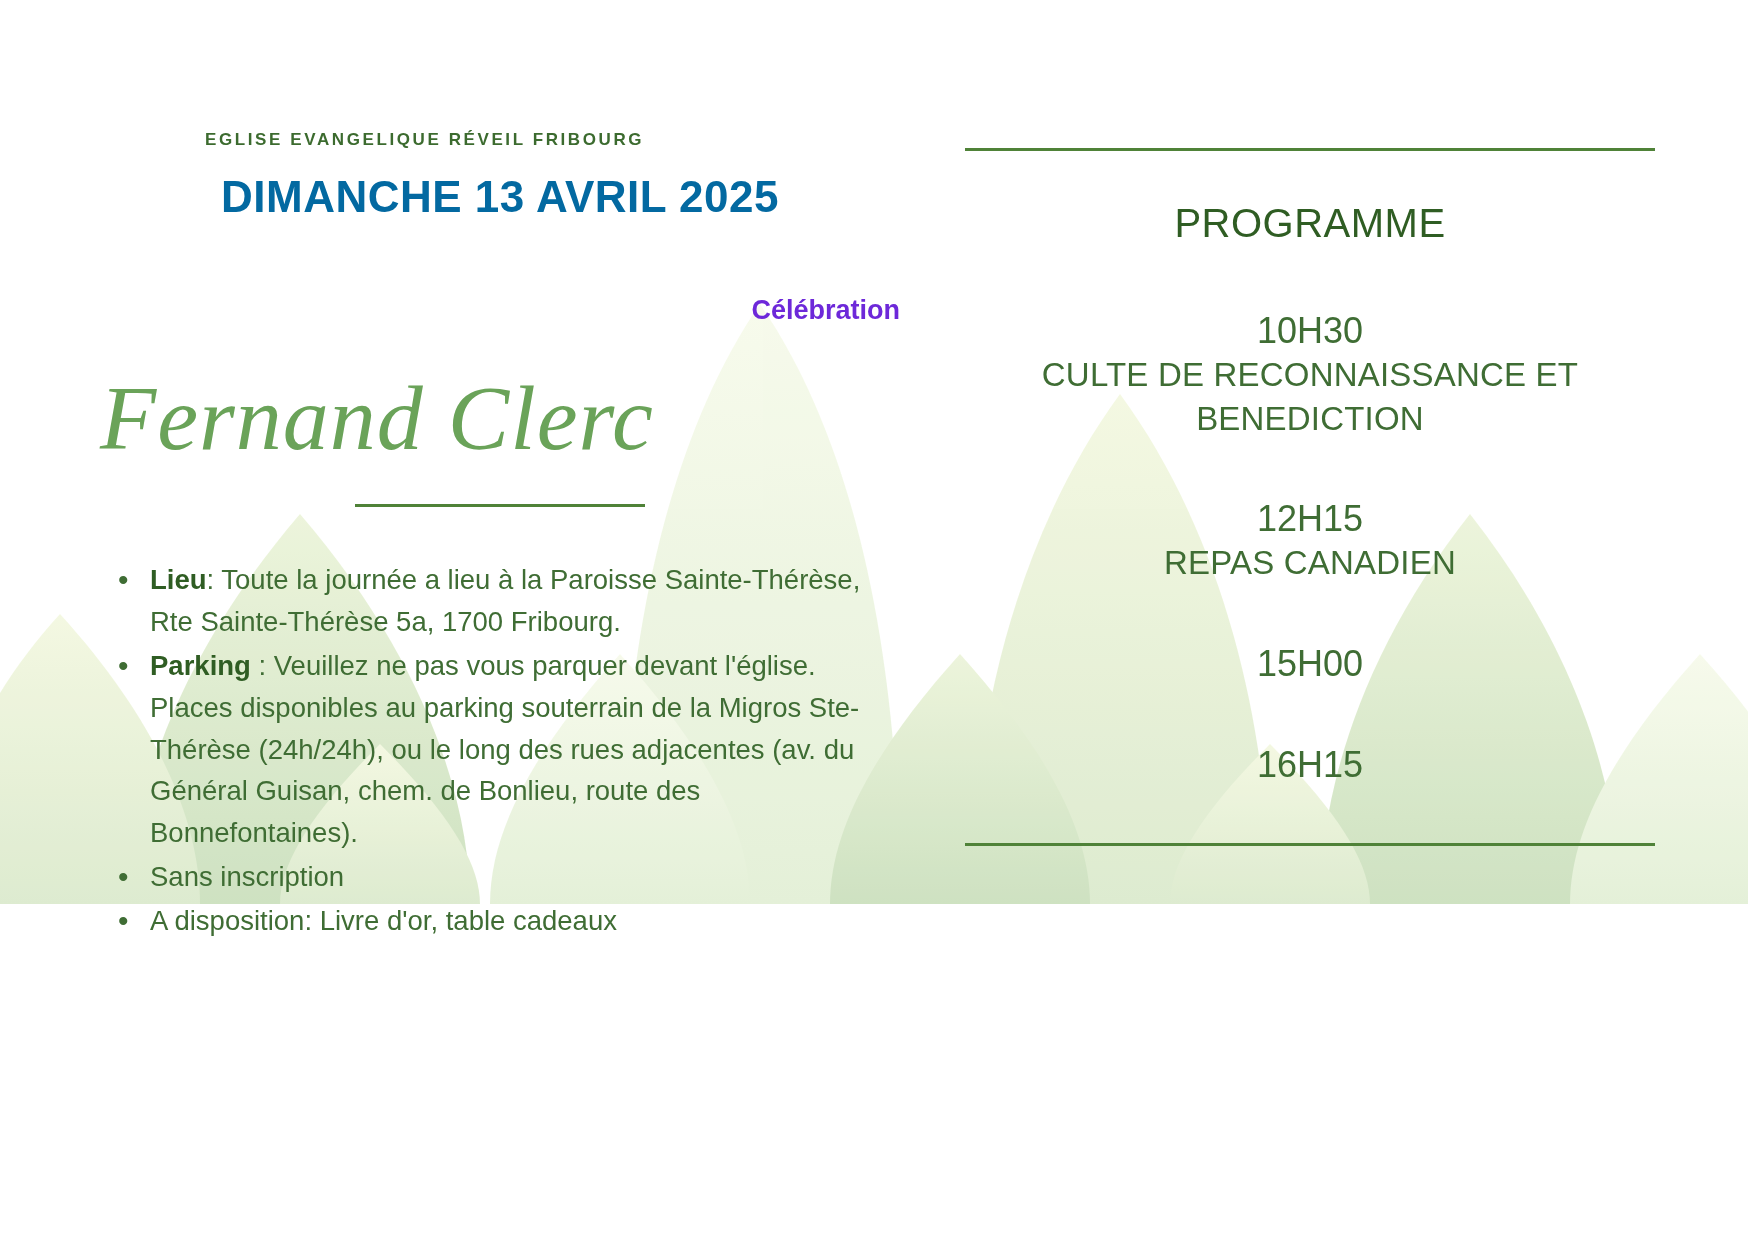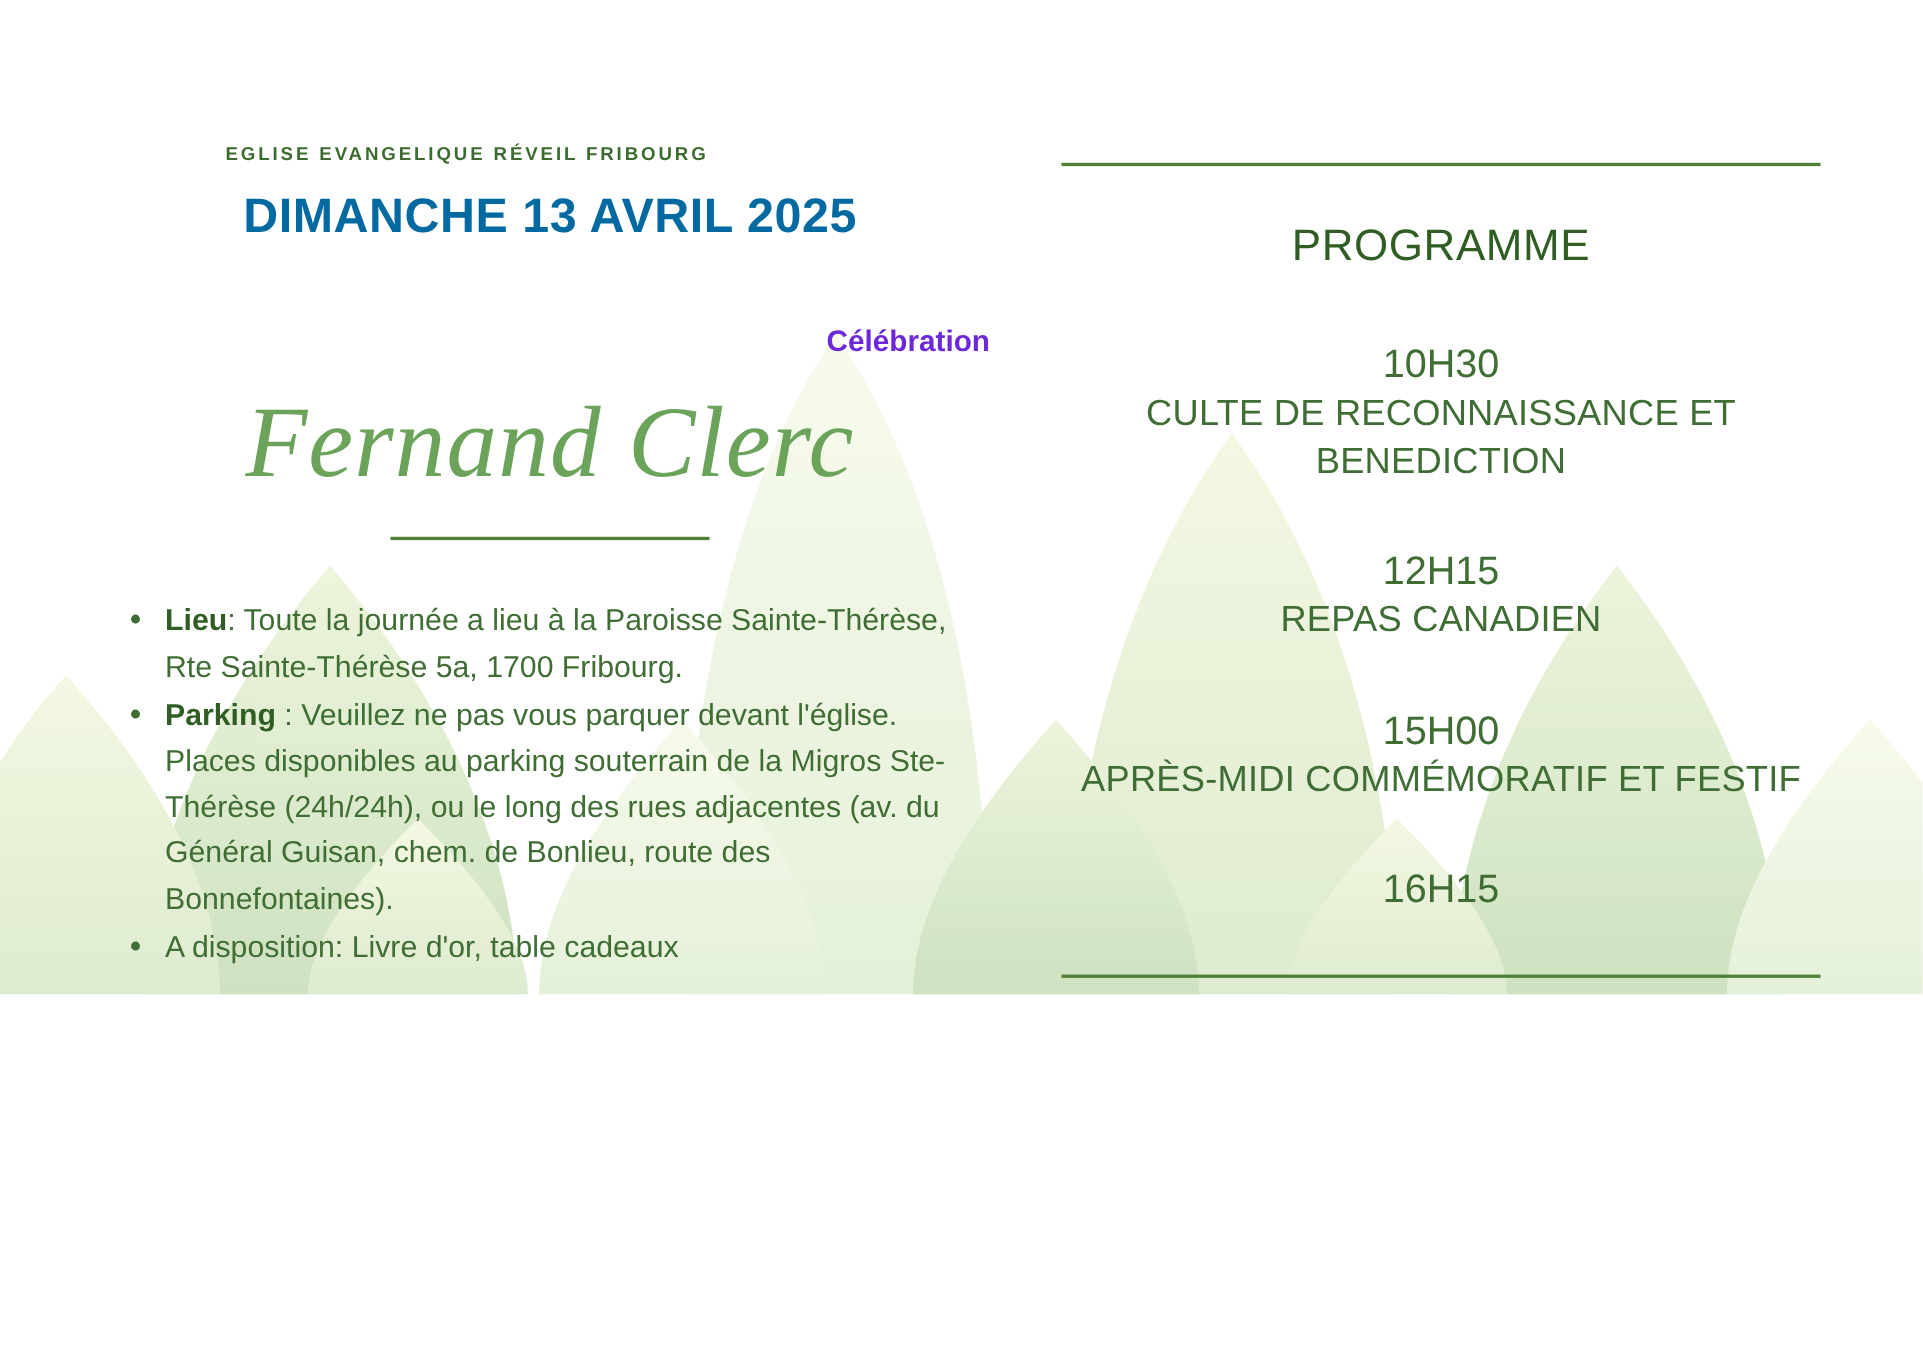--- a/index.html
+++ b/index.html
@@ -66,22 +66,21 @@
   }
   .subhead {
     margin-top: 68px;
     text-align: right;
     font-size: 27px;
     font-weight: bold;
     line-height: 1.55;
     color: #6d28d9;
   }
   .name {
-    margin-top: 22px;
-    text-align: center;
+    margin-top: 38px;
     font-family: "Liberation Serif", "DejaVu Serif", serif;
     font-style: italic;
     font-size: 92px;
     line-height: 1.05;
     color: #6aa359;
     letter-spacing: 1px;
   }
   .rule-short {
     width: 290px;
     height: 3px;
@@ -204,20 +203,23 @@
     <div class="rule-short"></div>
 
     <ul class="details">
       <li>
         <b>Lieu</b><span>: Toute la journée a lieu à la Paroisse Sainte-Thérèse, Rte Sainte-Thérèse 5a, 1700 Fribourg.</span>
       </li>
       <li>
         <b>Parking</b><span> : Veuillez ne pas vous parquer devant l'église. Places disponibles au parking souterrain de la Migros Ste-Thérèse (24h/24h), ou le long des rues adjacentes (av. du Général Guisan, chem. de Bonlieu, route des Bonnefontaines).</span>
       </li>
       <li>
+        <span>Sans inscription</span>
+      </li>
+      <li>
         <span>A disposition: Livre d'or, table cadeaux</span>
       </li>
     </ul>
   </div>
 
   <div class="col-right">
 
     <div class="rule-long-top"></div>
 
     <div class="programme-title">PROGRAMME</div>
@@ -226,21 +228,20 @@
       <div class="slot">
         <div class="time">10H30</div>
         <div class="desc">CULTE DE RECONNAISSANCE ET BENEDICTION</div>
       </div>
       <div class="slot">
         <div class="time">12H15</div>
         <div class="desc">REPAS CANADIEN</div>
       </div>
       <div class="slot">
         <div class="time">15H00</div>
-        <div class="desc">APRÈS-MIDI COMMÉMORATIF ET FESTIF</div>
       </div>
       <div class="slot">
         <div class="time">16H15</div>
       </div>
     </div>
 
     <div class="rule-long-bottom"></div>
   </div>
 
 </div>

